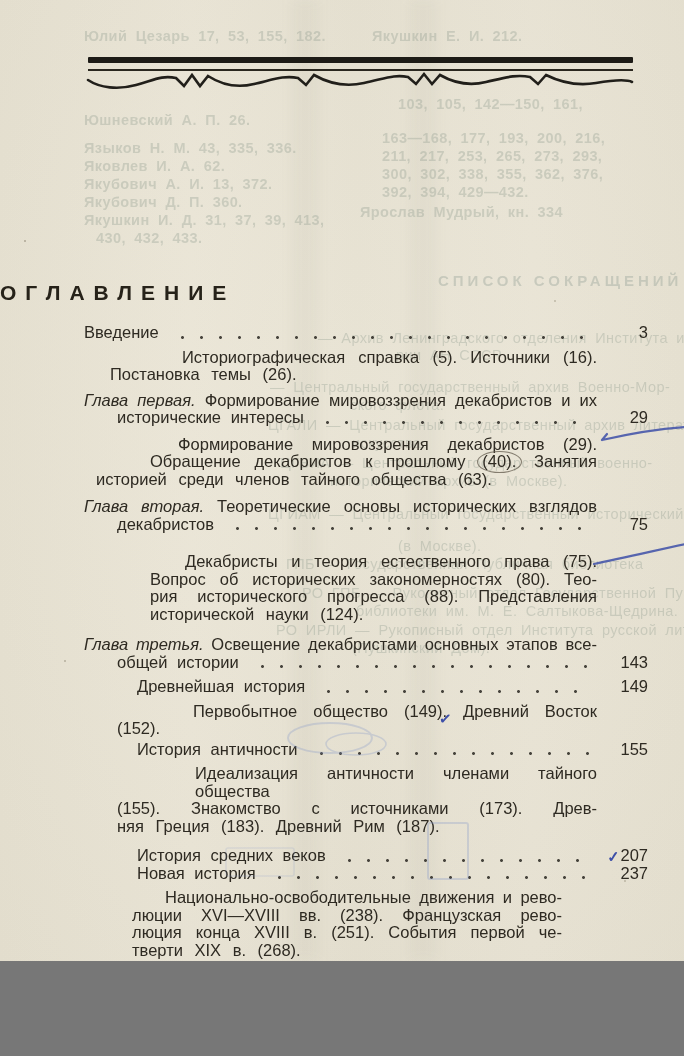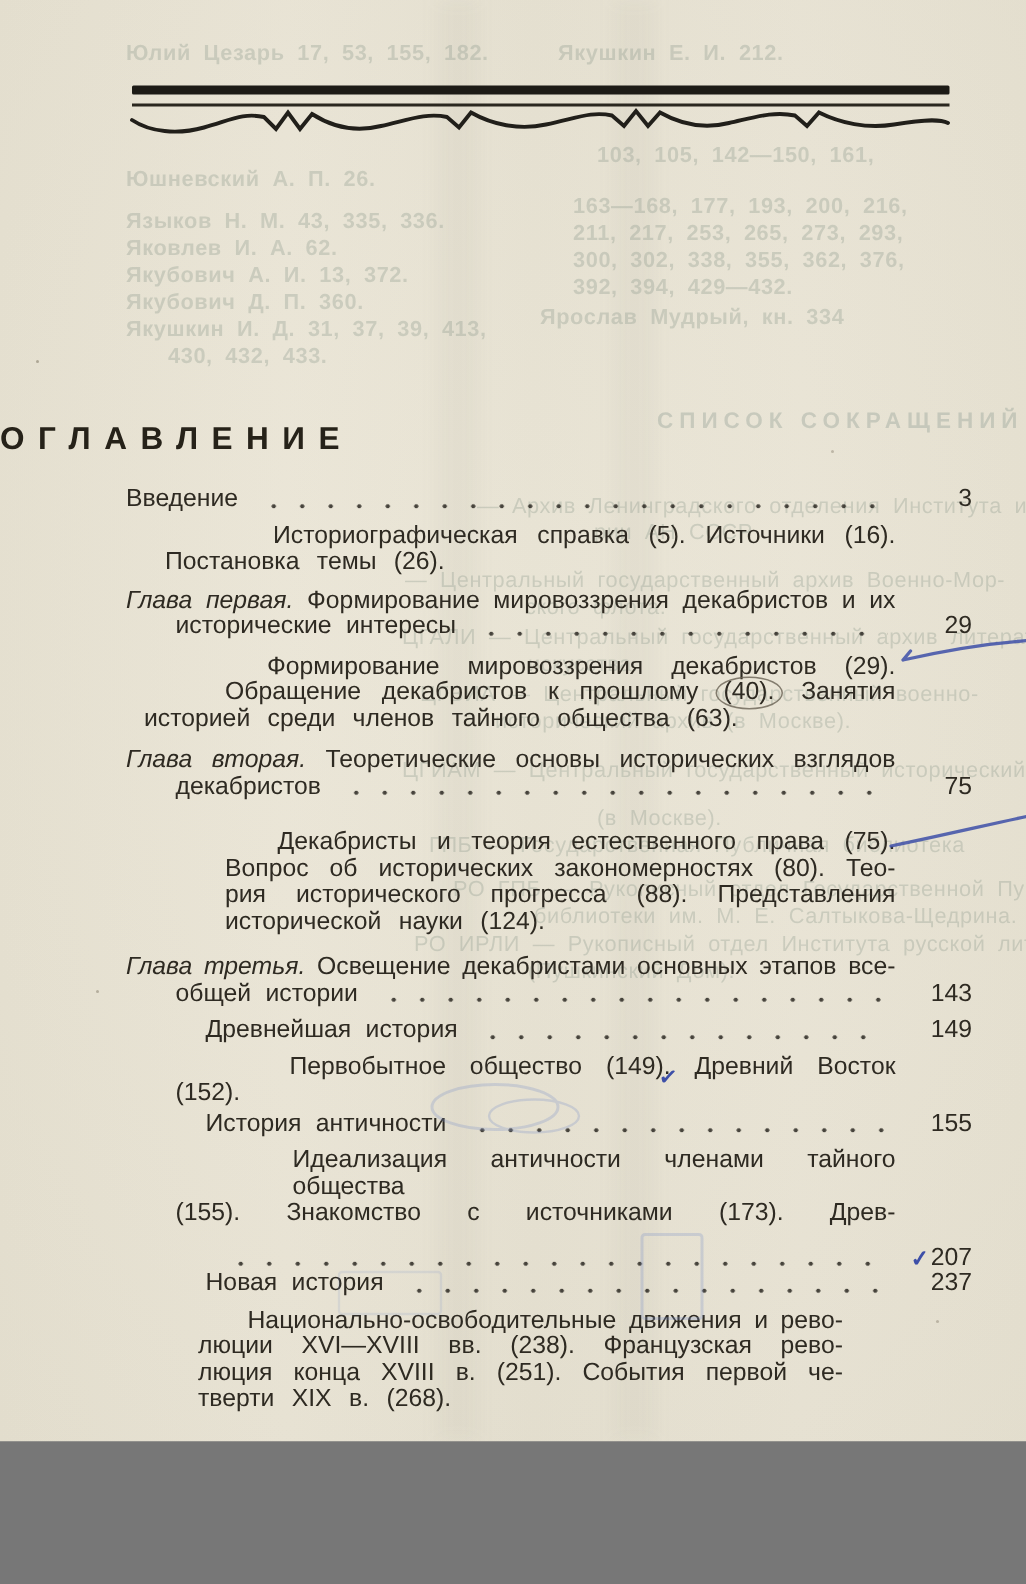--- a/index.html
+++ b/index.html
@@ -58,21 +58,21 @@
   <div class="streak" style="left:410px"></div>
   <div class="speckles"></div>
 
   <span class="ghost b" style="left:84px;top:28px">Юлий Цезарь 17, 53, 155, 182.</span>
   <span class="ghost b" style="left:84px;top:112px">Юшневский А. П. 26.</span>
   <span class="ghost b" style="left:84px;top:140px">Языков Н. М. 43, 335, 336.</span>
   <span class="ghost b" style="left:84px;top:158px">Яковлев И. А. 62.</span>
   <span class="ghost b" style="left:84px;top:176px">Якубович А. И. 13, 372.</span>
   <span class="ghost b" style="left:84px;top:194px">Якубович Д. П. 360.</span>
   <span class="ghost b" style="left:84px;top:212px">Якушкин И. Д. 31, 37, 39, 413,</span>
-  <span class="ghost b" style="left:112px;top:230px">430, 432, 433.</span>
+  <span class="ghost b" style="left:96px;top:230px">430, 432, 433.</span>
 
   <span class="ghost b" style="left:372px;top:28px">Якушкин Е. И. 212.</span>
   <span class="ghost b" style="left:398px;top:96px">103, 105, 142—150, 161,</span>
   <span class="ghost b" style="left:382px;top:130px">163—168, 177, 193, 200, 216,</span>
   <span class="ghost b" style="left:382px;top:148px">211, 217, 253, 265, 273, 293,</span>
   <span class="ghost b" style="left:382px;top:166px">300, 302, 338, 355, 362, 376,</span>
   <span class="ghost b" style="left:382px;top:184px">392, 394, 429—432.</span>
   <span class="ghost b" style="left:360px;top:204px">Ярослав Мудрый, кн. 334</span>
 
   <span class="ghost-heading" style="left:438px;top:272px">СПИСОК СОКРАЩЕНИЙ</span>
@@ -170,23 +170,25 @@
 
     <div class="row" style="margin-top:3px;margin-left:137px">
       <span class="lbl">История античности</span>
       <span class="dots"></span>
       <span class="pg">155</span>
     </div>
 
     <div class="ann" style="margin-top:7px">
       <div class="line j" style="margin-left:195px;width:402px">Идеализация античности членами тайного общества</div>
       <div class="line j" style="margin-left:117px;width:480px">(155). Знакомство с источниками (173). Древ-</div>
+      <div class="line" style="margin-left:117px">няя Греция (183). Древний Рим (187).</div>
     </div>
 
     <div class="row" style="margin-top:12px;margin-left:137px">
+      <span class="lbl">История средних веков</span>
       <span class="dots"></span>
       <span class="pg"><span class="pen checkpg">✓</span><span>207</span></span>
     </div>
 
     <div class="row" style="margin-left:137px">
       <span class="lbl">Новая история</span>
       <span class="dots"></span>
       <span class="pg">237</span>
     </div>
 

